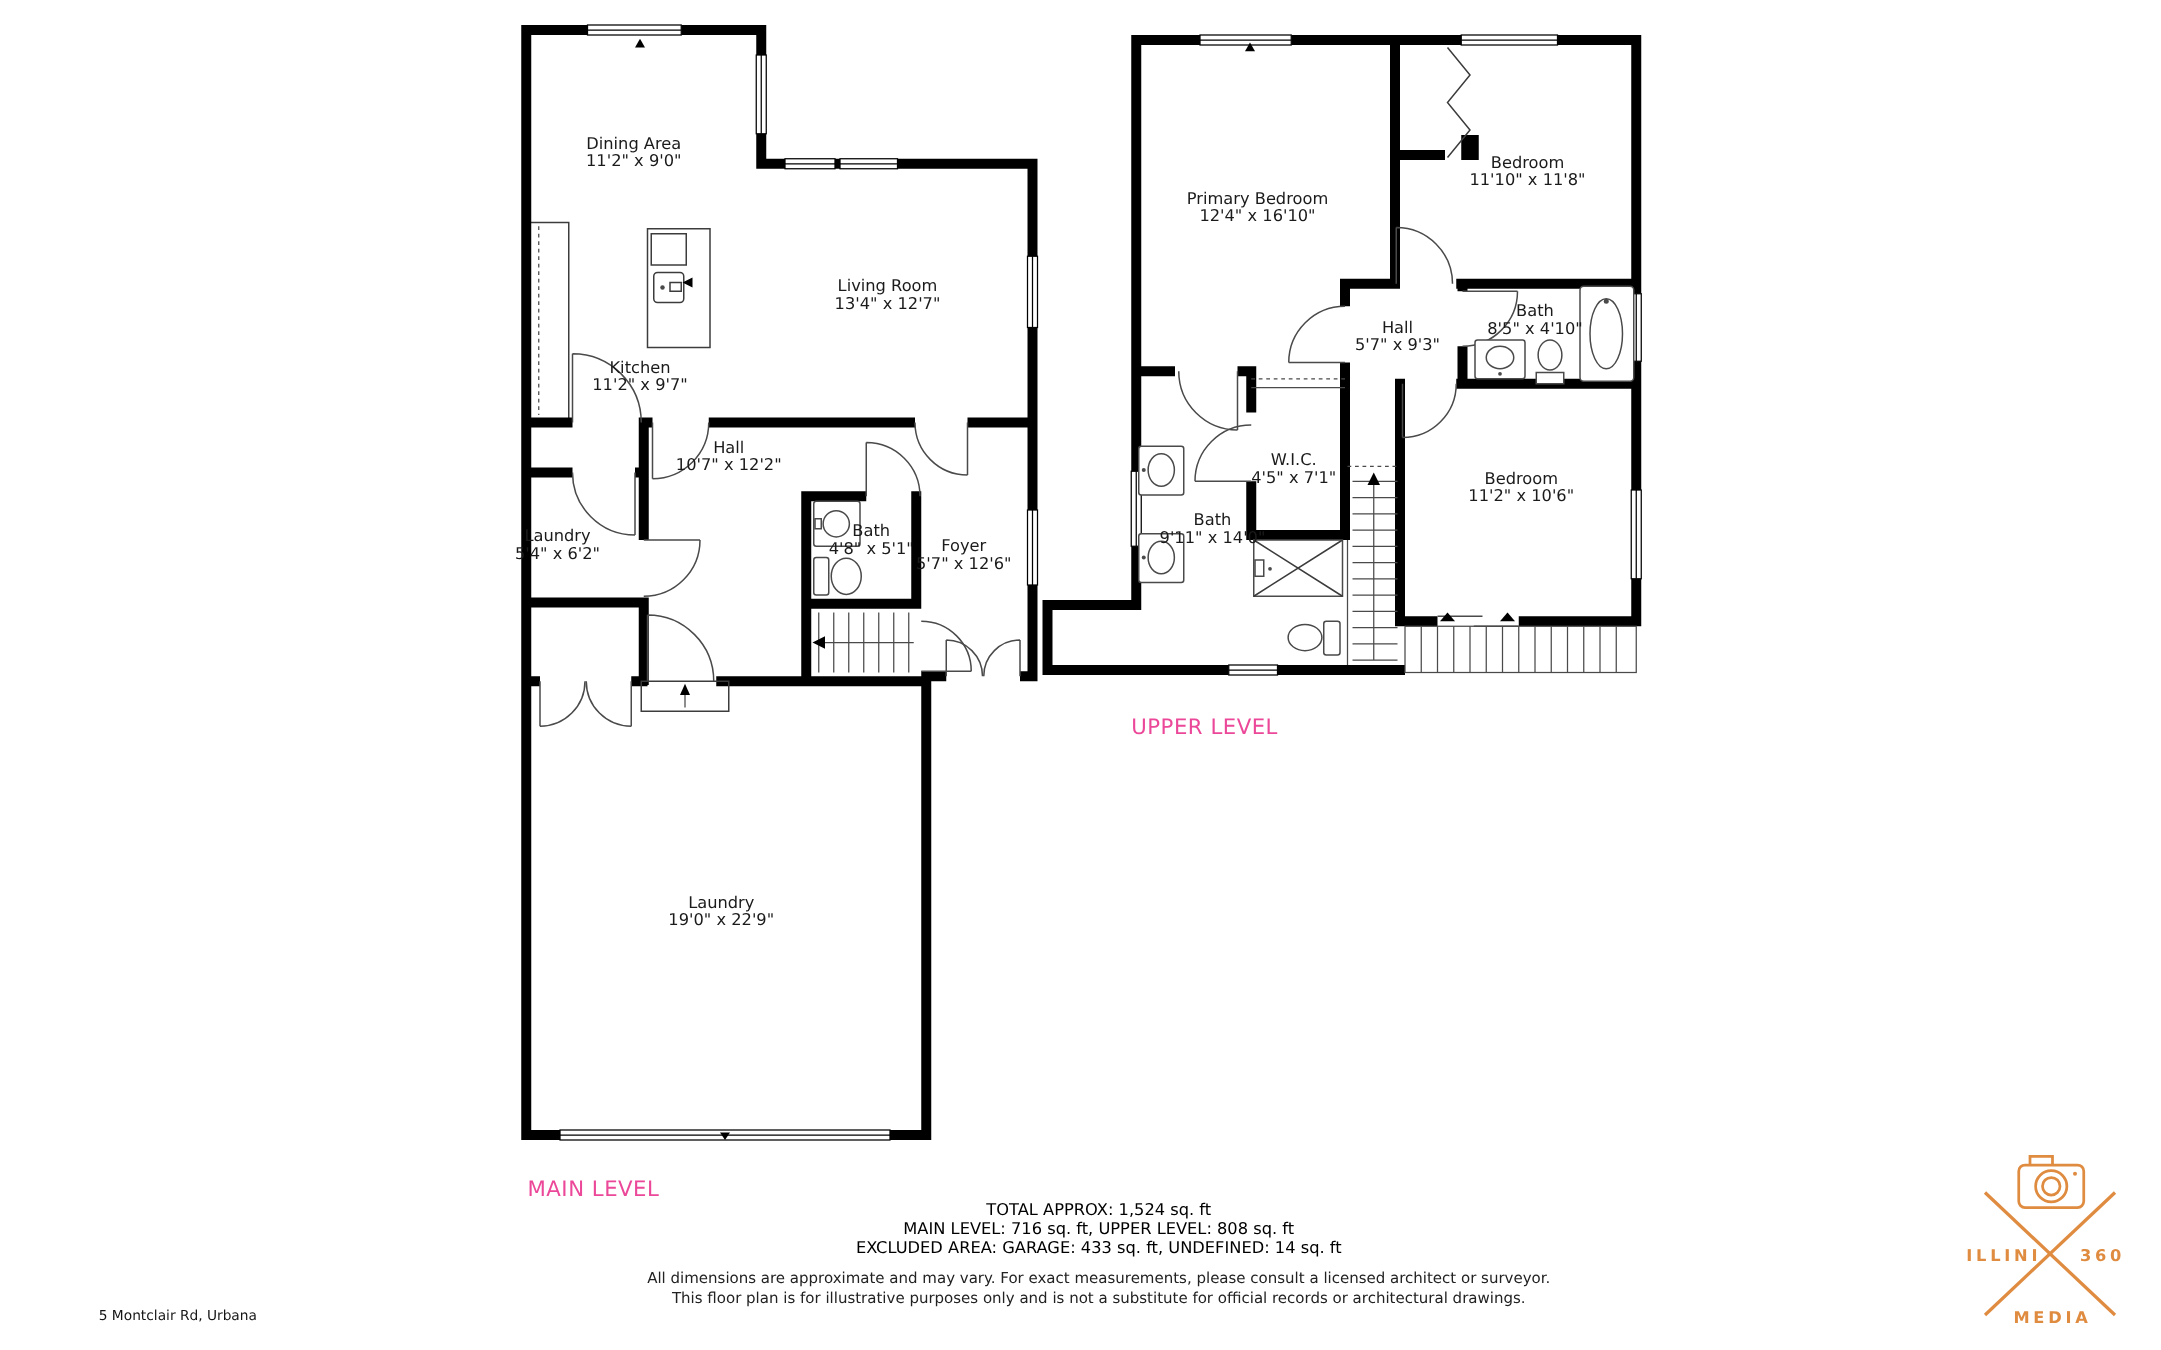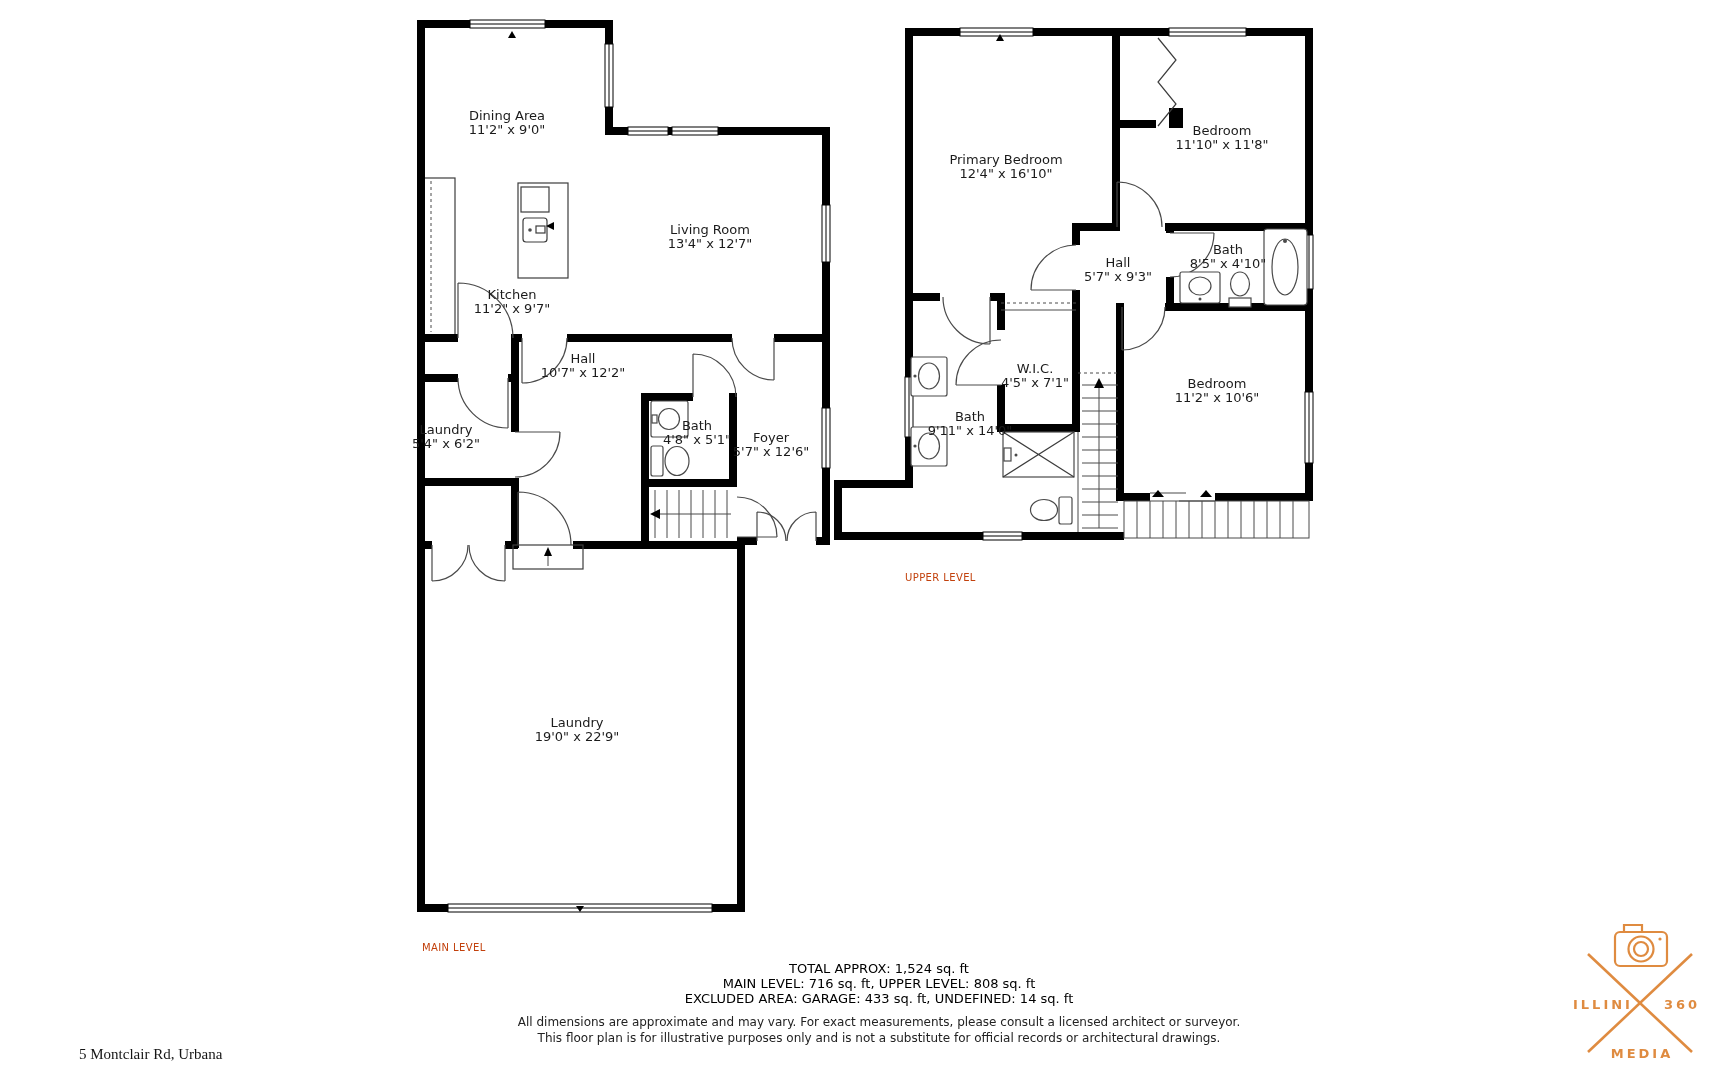--- a/index.html
+++ b/index.html
@@ -11,26 +11,26 @@
   .win rect{fill:#ffffff;stroke:#000000;stroke-width:1;}
   .win path{stroke:#000000;stroke-width:1;fill:none;}
   .door{stroke:#4a4a4a;stroke-width:1.2;fill:none;}
   .stair{stroke:#4a4a4a;stroke-width:1;fill:none;}
   .dash{stroke:#4a4a4a;stroke-width:1;fill:none;stroke-dasharray:3 3;}
   .mark{fill:#000000;stroke:none;}
   .fix{stroke:#4a4a4a;stroke-width:1.2;fill:#ffffff;}
   .fixdot{fill:#4a4a4a;stroke:none;}
   .room-label{position:absolute;transform:translateX(-50%);text-align:center;
               font-size:13px;line-height:13.5px;white-space:nowrap;color:#1b1b1b;}
-  .level-label{position:absolute;font-size:10px;letter-spacing:0.4px;color:#c2410c;}
+  .level-label{position:absolute;font-size:17px;letter-spacing:0.4px;color:#ec4899;}
   .footer{position:absolute;left:879px;transform:translateX(-50%);text-align:center;white-space:nowrap;}
   .footer .sum{font-size:13px;line-height:15px;color:#000000;}
   .footer .disc{font-size:12px;line-height:16px;color:#222222;}
   .footer .gap{height:8px;}
-  .address{position:absolute;font-size:15px;color:#151515;font-family:Liberation Serif, serif;}
+  .address{position:absolute;font-size:11px;color:#151515;}
   .logo-text{font-family:"DejaVu Sans", sans-serif;font-weight:600;letter-spacing:3px;font-size:13px;}
 </style>
 </head>
 <body>
 
 <div class="stage">
 
   <svg style="left:405px;top:10px" width="440" height="915" viewBox="405 10 440 915">
 
     <g>

